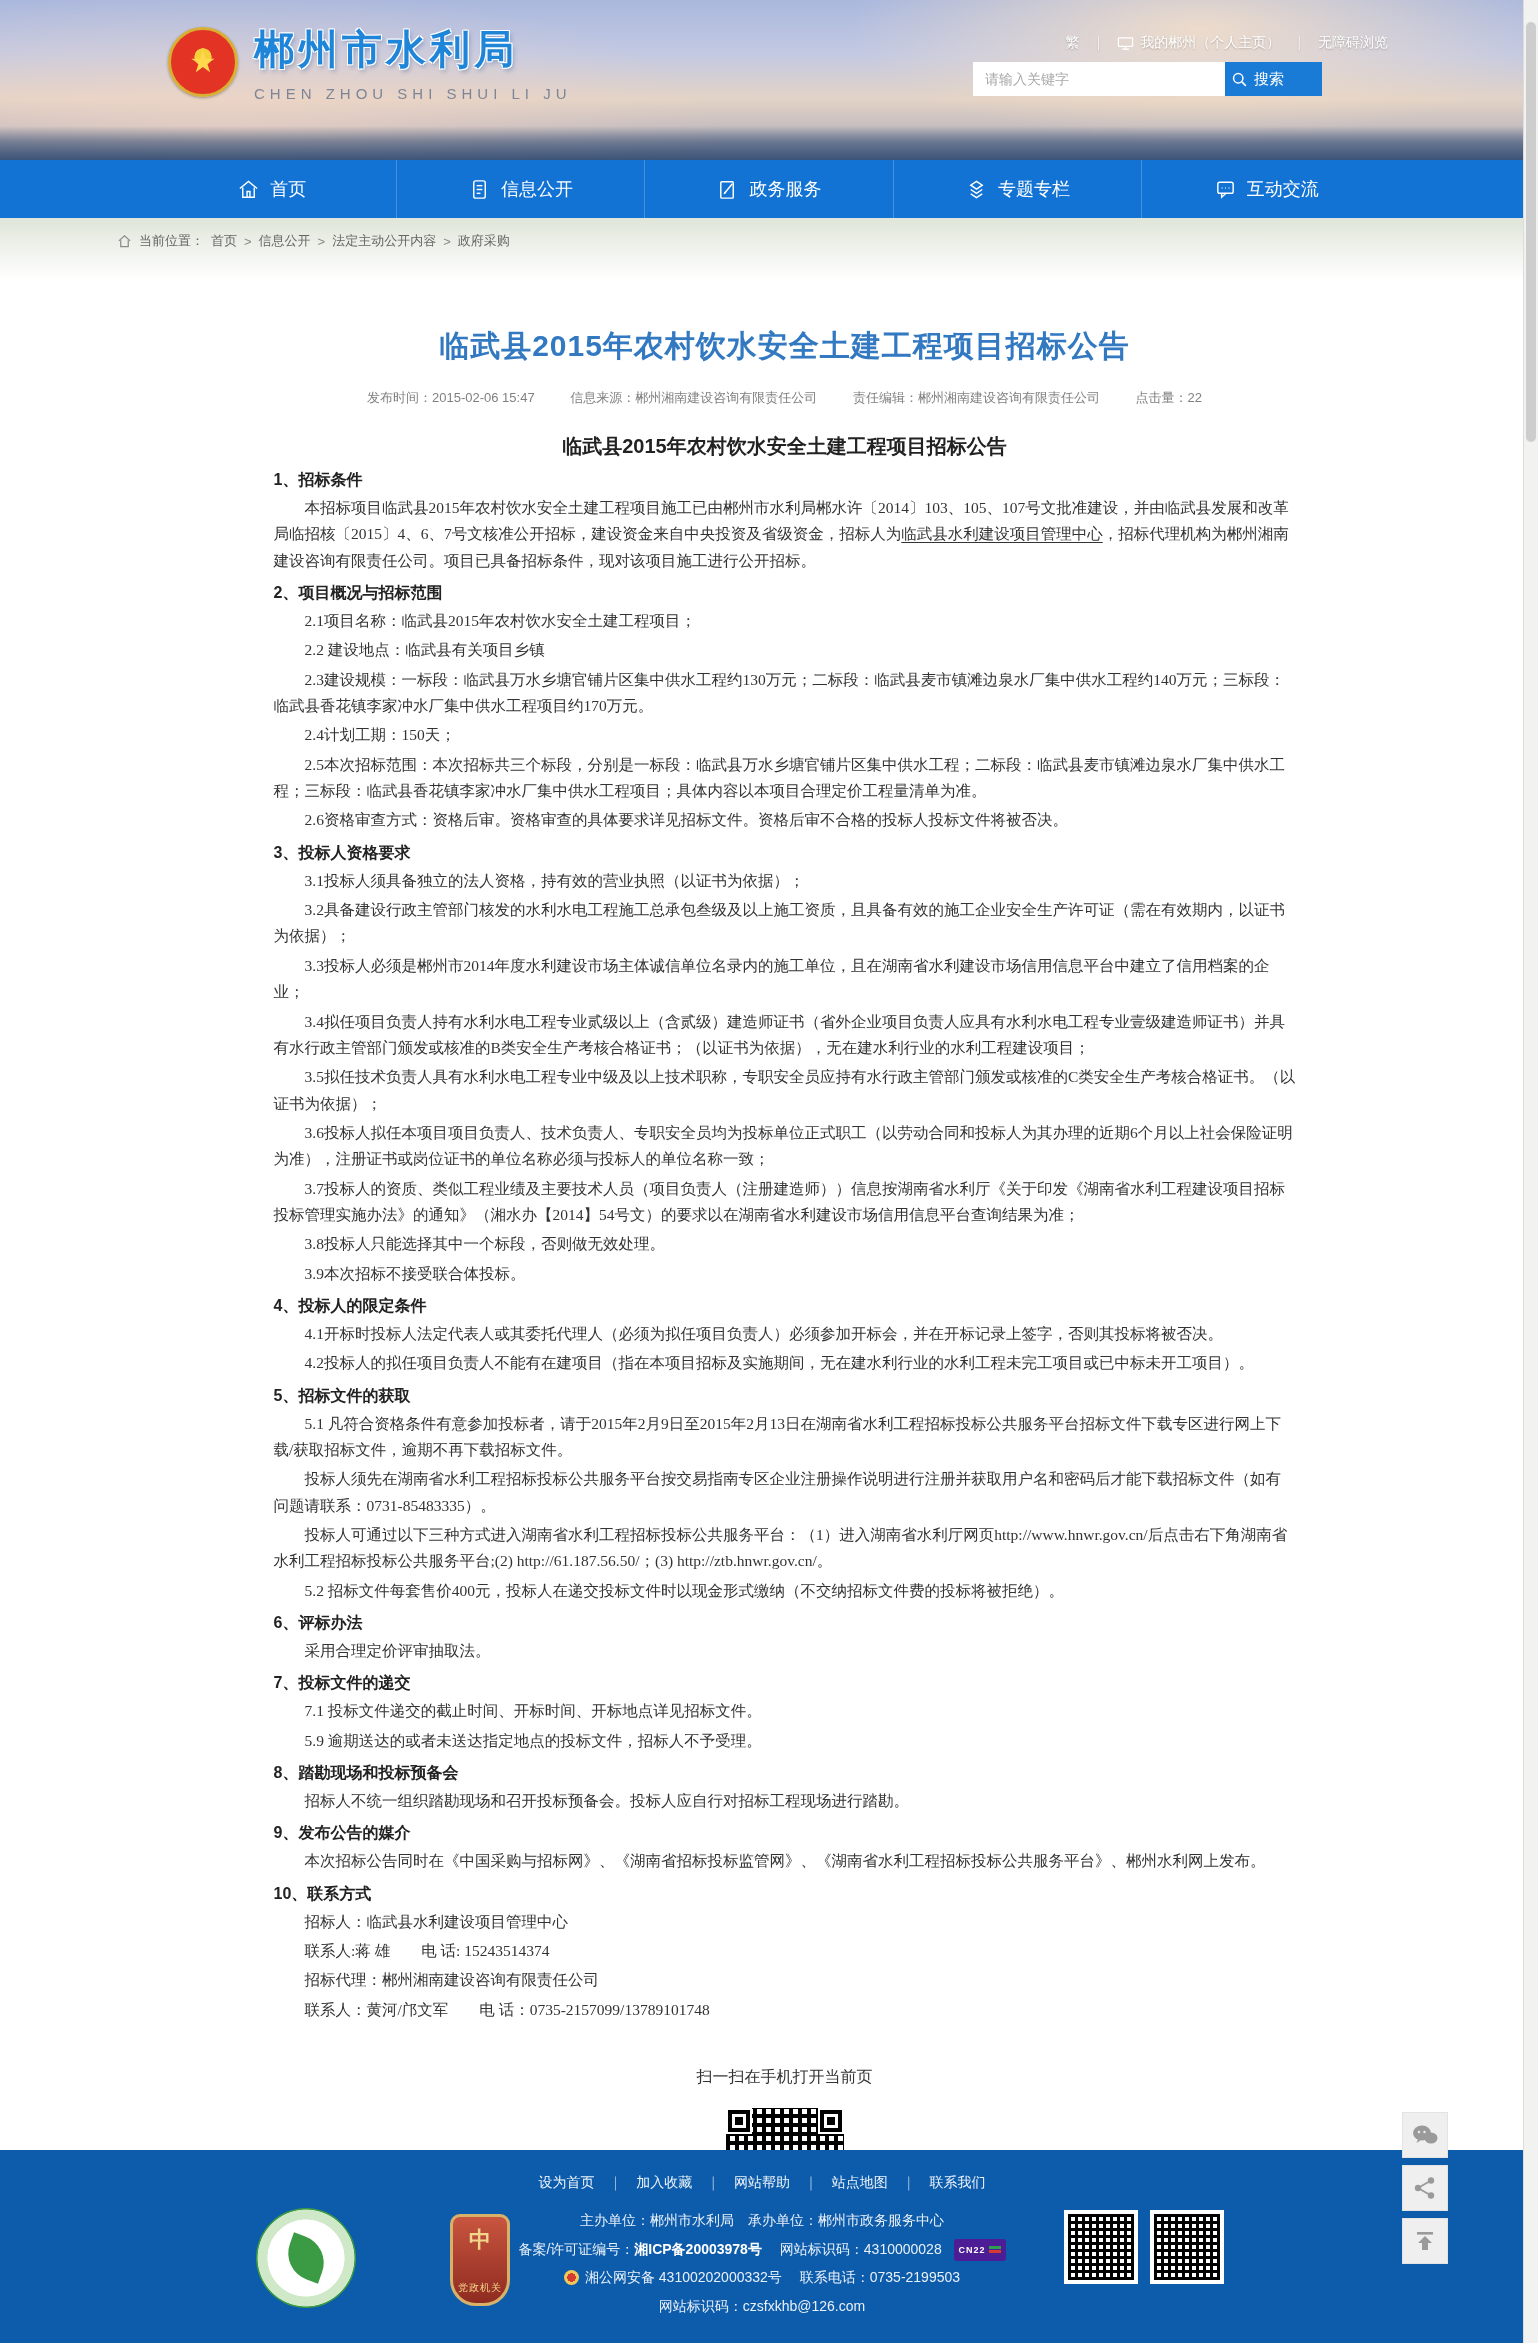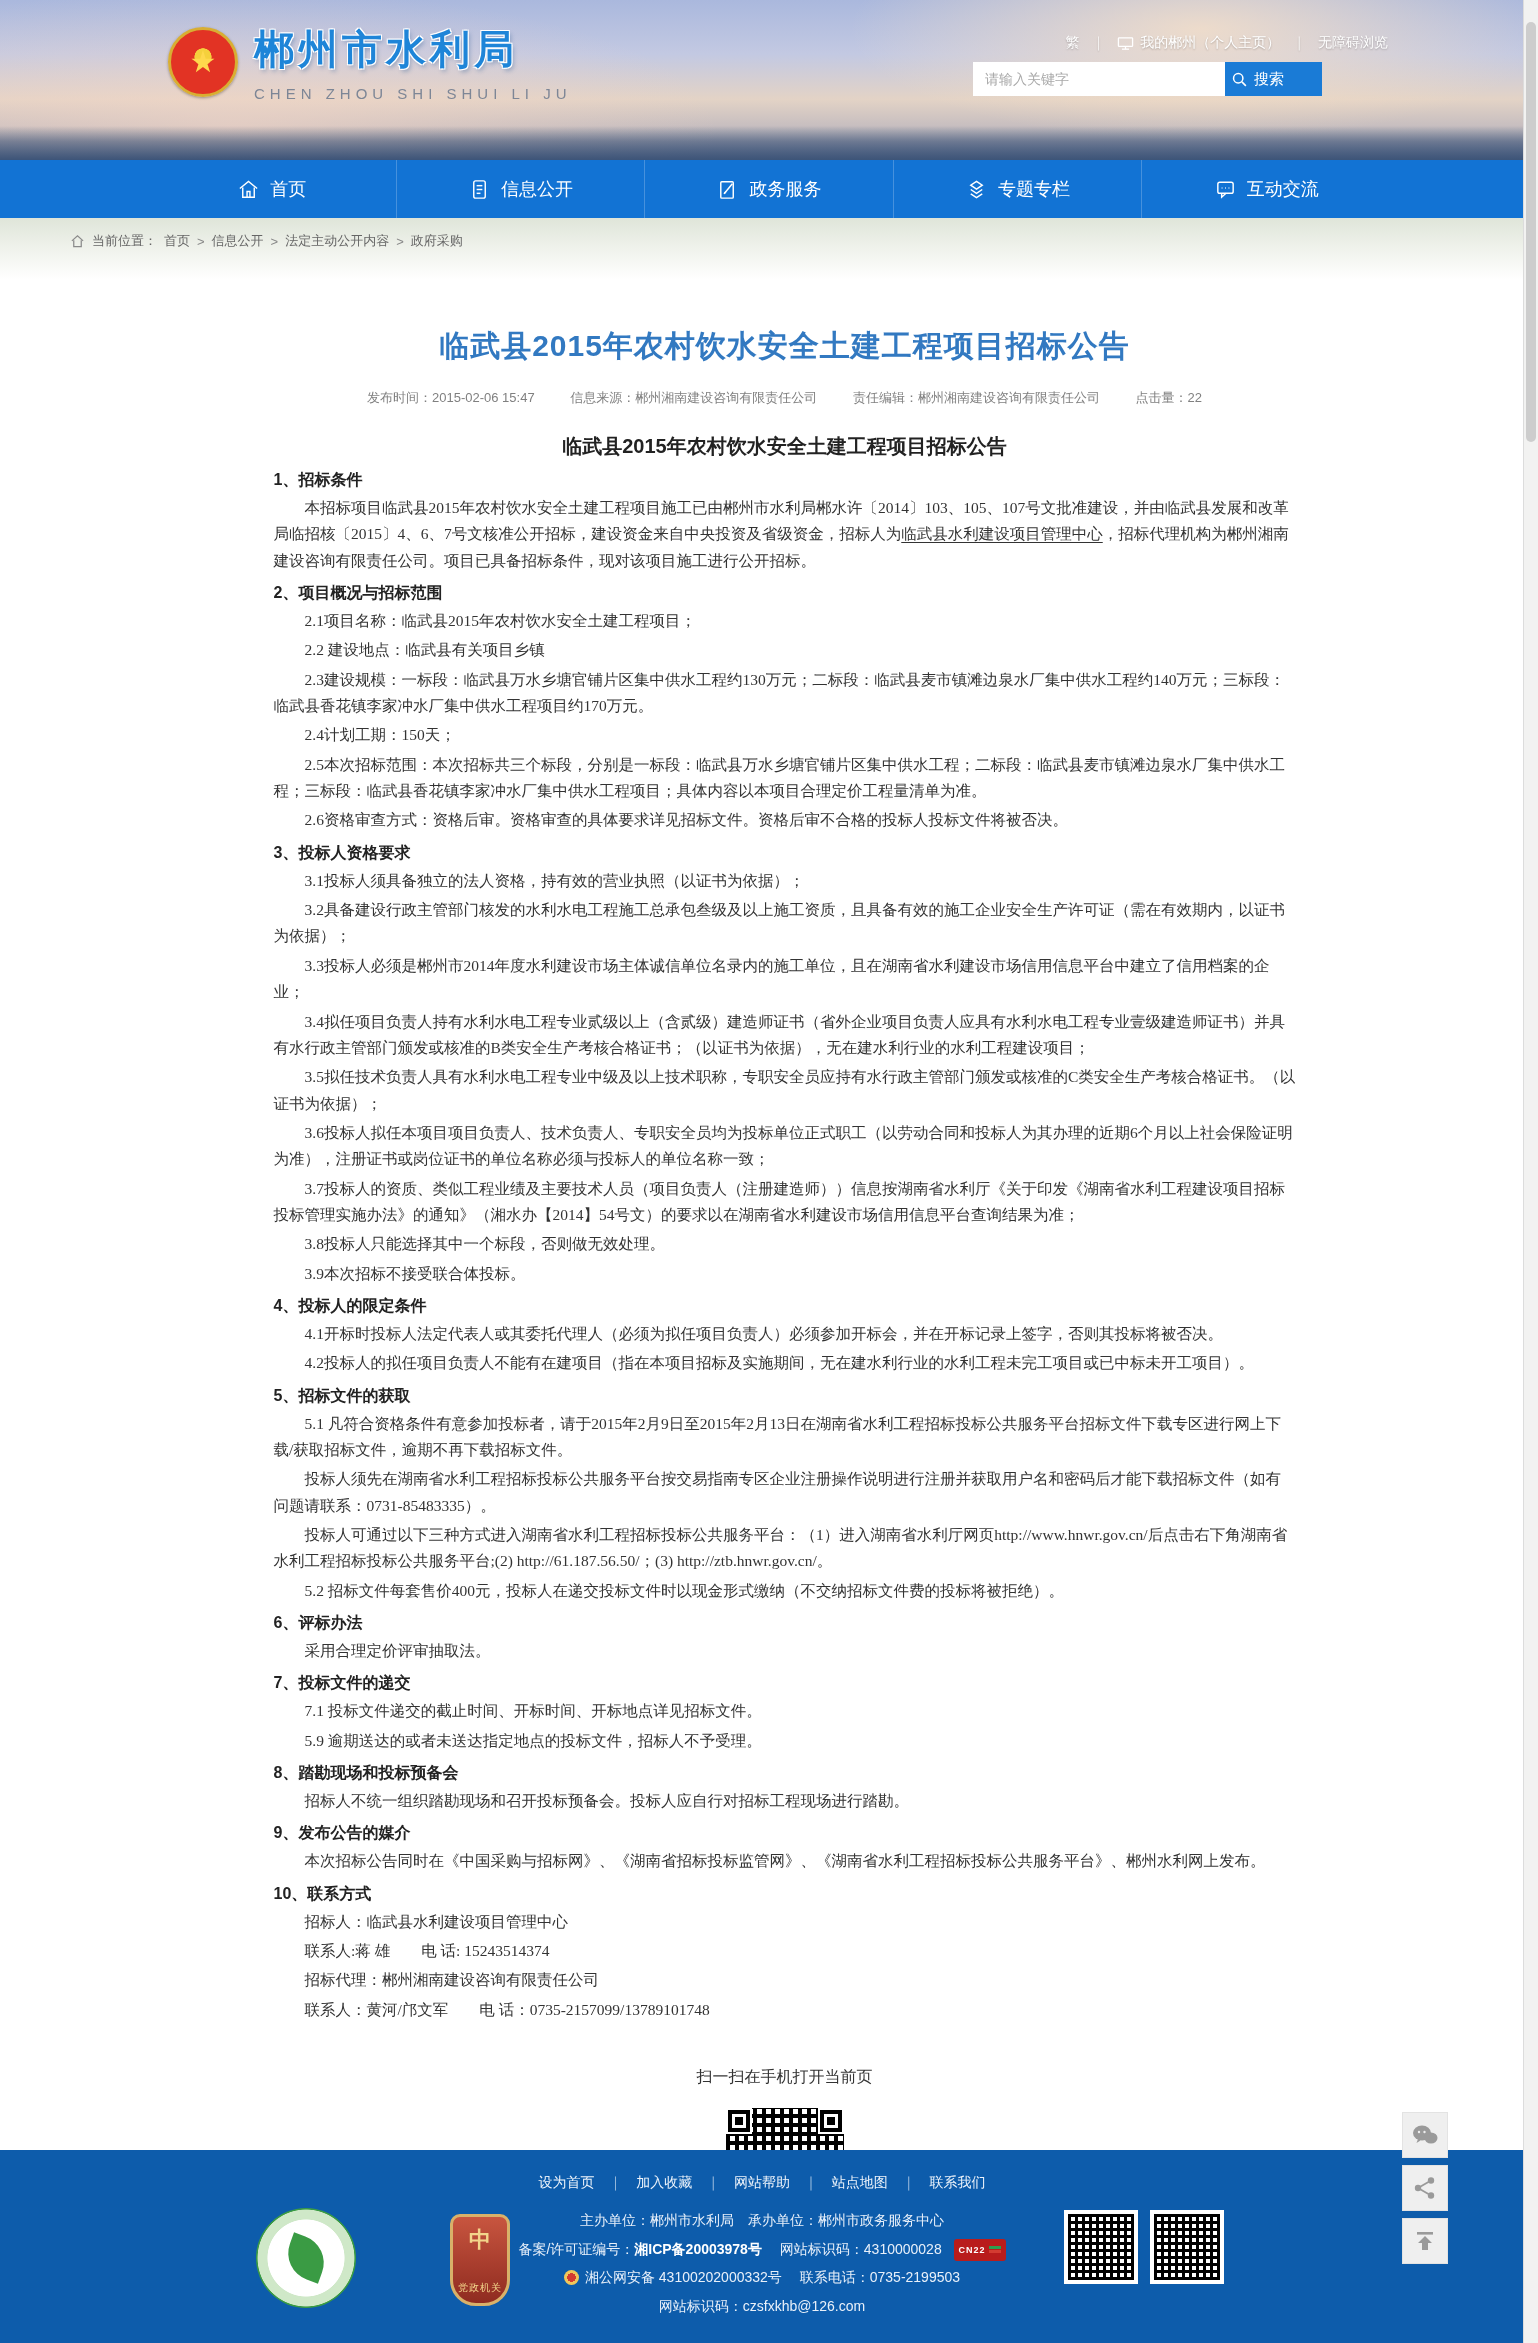--- a/index.html
+++ b/index.html
@@ -36,21 +36,21 @@
   
   .navbar{height:58px;background:#1273d4;position:relative;z-index:2;}
   .nav-inner{margin:0 148px;height:58px;display:flex;}
   .nav-item{flex:1;display:flex;align-items:center;justify-content:center;gap:10px;color:#fff;
     font-size:18px;cursor:pointer;border-left:1px solid rgba(255,255,255,.22);}
   .nav-item:first-child{border-left:none;}
   .nav-item svg{display:block;}
 
   
   .hero-strip{height:62px;background:linear-gradient(180deg,#dfe5d9 0%,#eef1ea 45%,#ffffff 100%);}
-  .breadcrumb{padding:14px 0 0 70px;display:flex;align-items:center;gap:7px;font-size:13px;color:#666;}
+  .breadcrumb{padding:14px 0 0 117px;display:flex;align-items:center;gap:7px;font-size:13px;color:#666;}
   .breadcrumb .crumb{color:#666;cursor:pointer;}
   .breadcrumb .sep{color:#888;}
 
   
   .panel{width:1225px;margin:46px 0 0 172px;background:#fff;position:relative;}
   .article-title{color:#3279c1;font-size:30px;font-weight:bold;text-align:center;letter-spacing:1px;}
   .article-meta{margin-top:22px;text-align:center;font-size:13px;color:#808080;}
   .article-meta .mitem{margin:0 16px;}
   .article{width:1022px;margin:26px auto 0;
     font-family:"Liberation Serif","DejaVu Serif",serif;font-size:15.5px;color:#333;}
@@ -93,21 +93,21 @@
   .badge-green{position:absolute;left:256px;top:2px;width:100px;height:100px;border-radius:50%;
     background:radial-gradient(circle,#ffffff 0 54%,#cfe8c8 55% 68%,#3a9b44 69% 100%);
     display:flex;align-items:center;justify-content:center;}
   .badge-green .leaf{width:40px;height:40px;background:#3a9b44;border-radius:0 70% 0 70%;transform:rotate(20deg);}
   .badge-red{position:absolute;left:450px;top:8px;width:60px;height:92px;background:linear-gradient(180deg,#c8553f,#8f2b20);
     border:3px solid #d8b169;border-radius:10px 10px 26px 26px;display:flex;flex-direction:column;align-items:center;justify-content:space-between;padding:8px 0;box-sizing:border-box;}
   .badge-red .zh{color:#f3d58b;font-size:22px;font-weight:bold;}
   .badge-red .tag{color:#f3d58b;font-size:10px;letter-spacing:1px;}
   .footer-text{width:720px;margin:0 auto;text-align:center;font-size:14px;line-height:2.05;}
   .footer-text .strong{font-weight:bold;color:#fff;}
-  .cn-badge{display:inline-flex;align-items:center;gap:3px;background:#b91c1c;border-radius:3px;padding:2px 5px;margin-left:8px;vertical-align:middle;}
+  .cn-badge{display:inline-flex;align-items:center;gap:3px;background:#4c1d95;border-radius:3px;padding:2px 5px;margin-left:8px;vertical-align:middle;}
   .cn-badge b{color:#fff;font-size:9px;letter-spacing:1px;}
   .cn-badge .stripes{display:flex;flex-direction:column;gap:1px;}
   .cn-badge .stripes i{display:block;width:12px;height:3px;background:#2e9e4f;}
   .cn-badge .stripes i+i{background:#d43c31;}
   .police-dot{display:inline-block;width:15px;height:15px;border-radius:50%;vertical-align:-3px;margin-right:6px;
     background:radial-gradient(circle,#d43c31 0 40%,#f0c75a 41% 100%);}
   .footer-qrs{position:absolute;right:300px;top:4px;display:flex;gap:12px;}
   .mini-qr{width:74px;height:74px;background:#fff;padding:4px;box-sizing:border-box;}
   .mini-qr i{display:block;width:100%;height:100%;
     background:repeating-linear-gradient(90deg,#000 0 3px,transparent 3px 7px),

